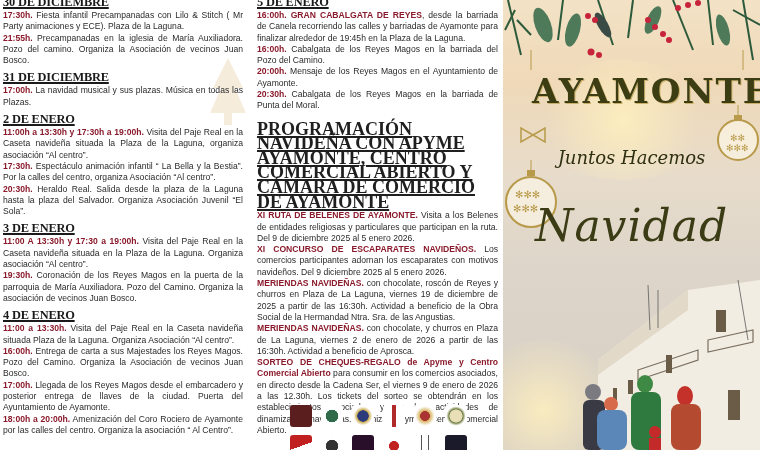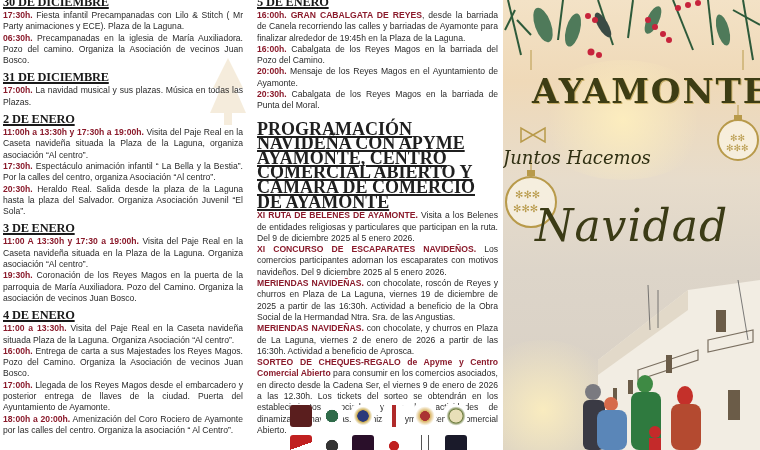--- a/index.html
+++ b/index.html
@@ -39,21 +39,21 @@
       position: absolute; left: 503px; top: 0; width: 257px; height: 450px; overflow: hidden;
       background: linear-gradient(180deg, #f3e2c6 0%, #efd9b8 18%, #e7dccb 40%, #ddd5c9 60%, #d7cfc4 100%);
     }
     .glow { position: absolute; border-radius: 50%; background: radial-gradient(circle, rgba(255,240,190,0.85) 0%, rgba(255,230,170,0) 70%); }
     .poster-title {
       position: absolute; left: 0; width: 100%; top: 71px; text-align: center;
       font-family: "DejaVu Serif", serif; font-weight: bold; font-size: 34px; letter-spacing: 2px;
       color: #3d3d14; text-shadow: 1px 1px 0 #c9b06a; padding-left: 29px;
     }
     .poster-sub {
-      position: absolute; left: 0; width: 100%; top: 147px; text-align: left;
+      position: absolute; left: 0; width: 100%; top: 147px; text-align: center;
       font-family: "DejaVu Serif", serif; font-style: italic; font-size: 18px; color: #2f2f12;
     }
     .poster-main {
       position: absolute; left: 0; width: 100%; top: 200px; text-align: center;
       font-family: "DejaVu Serif", serif; font-style: italic; font-size: 44px; color: #3b3b16;
       letter-spacing: 1px;
     }
     .garland { position: absolute; left: 0; top: 0; width: 257px; height: 70px; }
     .building { position: absolute; left: 95px; top: 280px; width: 162px; height: 170px; }
     .people { position: absolute; left: 80px; top: 360px; width: 130px; height: 90px; }
@@ -63,21 +63,21 @@
 <body>
 
 <svg class="deco-tree" viewBox="0 0 40 70">
   <polygon points="20,0 35,30 27,30 38,55 2,55 13,30 5,30" fill="#d9b877"></polygon>
   <rect x="16" y="55" width="8" height="12" fill="#d9b877"></rect>
 </svg>
 
 <div class="col col-left" id="left-col">
     <div class="day-heading first">30 DE DICIEMBRE</div>
     <p class="event"><span class="time">17:30h.</span><span> Fiesta infantil Precampanadas con Lilo &amp; Stitch ( Mr Party animaciones y ECE). Plaza de la Laguna.</span></p>
-    <p class="event"><span class="time">06:30h.</span><span> Precampanadas en la iglesia de María Auxiliadora. Pozo del camino. Organiza la Asociación de vecinos Juan Bosco.</span></p>
+    <p class="event"><span class="time">21:55h.</span><span> Precampanadas en la iglesia de María Auxiliadora. Pozo del camino. Organiza la Asociación de vecinos Juan Bosco.</span></p>
     <div class="day-heading">31 DE DICIEMBRE</div>
     <p class="event"><span class="time">17:00h.</span><span> La navidad musical y sus plazas. Música en todas las Plazas.</span></p>
     <div class="day-heading">2 DE ENERO</div>
     <p class="event"><span class="time">11:00h a 13:30h y 17:30h a 19:00h.</span><span> Visita del Paje Real en la Caseta navideña situada la Plaza de la Laguna, organiza asociación “Al centro”.</span></p>
     <p class="event"><span class="time">17:30h.</span><span> Espectáculo animación infantil “ La Bella y la Bestia”. Por la calles del centro, organiza Asociación “Al centro”.</span></p>
     <p class="event"><span class="time">20:30h.</span><span> Heraldo Real. Salida desde la plaza de la Laguna hasta la plaza del Salvador. Organiza Asociación Juvenil “El Sola”.</span></p>
     <div class="day-heading">3 DE ENERO</div>
     <p class="event"><span class="time">11:00 A 13:30h y 17:30 a 19:00h.</span><span> Visita del Paje Real en la Caseta navideña situada en la Plaza de la Laguna. Organiza asociación “Al centro”.</span></p>
     <p class="event"><span class="time">19:30h.</span><span> Coronación de los Reyes Magos en la puerta de la parroquia de María Auxiliadora. Pozo del Camino. Organiza la asociación de vecinos Juan Bosco.</span></p>
     <div class="day-heading">4 DE ENERO</div>

